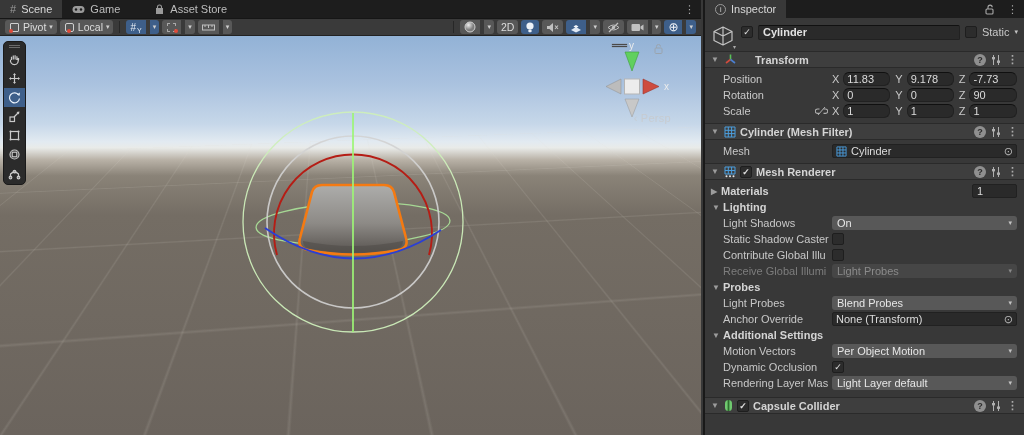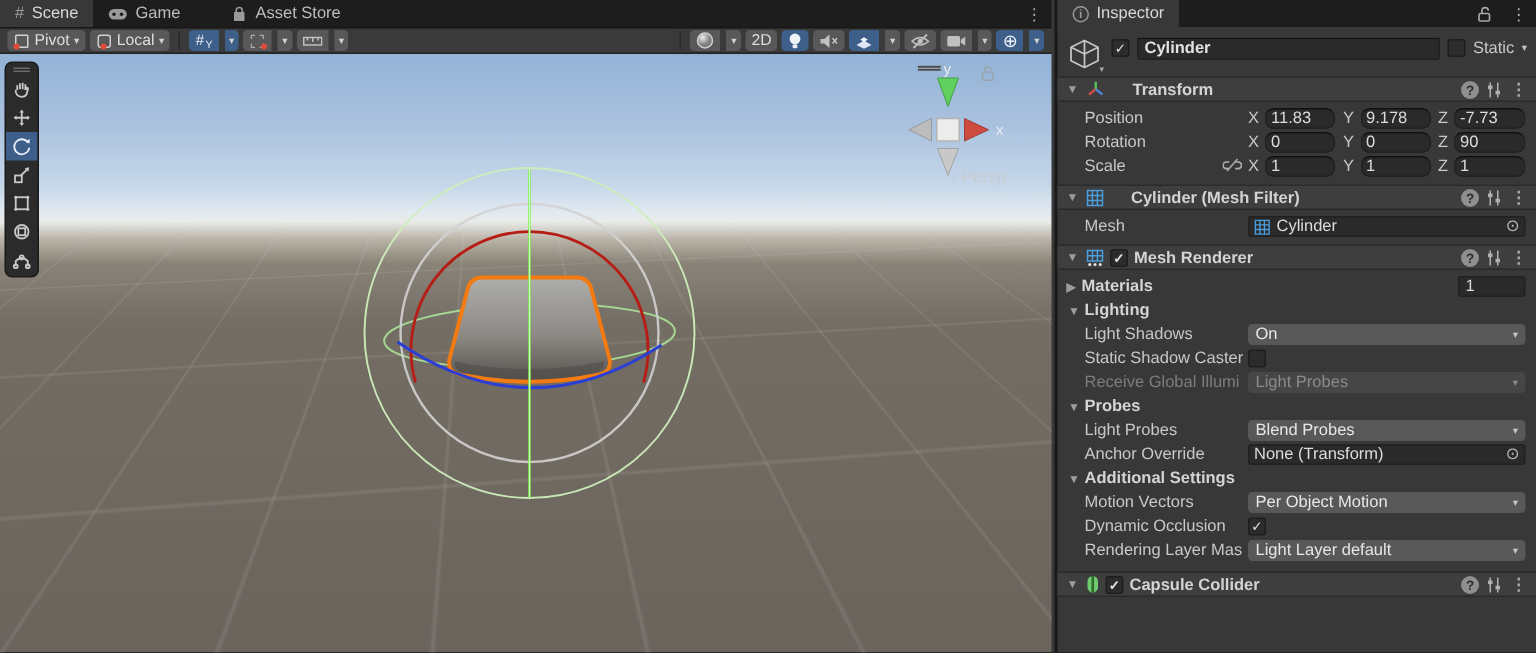--- a/index.html
+++ b/index.html
@@ -426,21 +426,21 @@
         <span class="axgrp">
             <span class="lbl">Y</span>
             <span class="axfield">0</span>
           </span>
         <span class="axgrp">
             <span class="lbl">Z</span>
             <span class="axfield">90</span>
           </span>
       </div>
       <div class="irow">
-        <span class="ilabel" style="display:flex;">
+        <span class="ilabel" style="display:flex;align-items:center">
             <span>Scale</span>
           <svg class="link-ico" width="13" height="10" viewBox="0 0 13 10">
               <path d="M4.5 3 L2.5 3 a2.2 2.2 0 0 0 0 4.4 L4.5 7.4 M8.5 3 L10.5 3 a2.2 2.2 0 0 1 0 4.4 L8.5 7.4" fill="none" stroke="#b0b0b0" stroke-width="1.1"></path>
               <path d="M3 9 L10 1" stroke="#b0b0b0" stroke-width="1"></path>
             </svg>
         </span>
         <span class="axgrp">
             <span class="lbl">X</span>
             <span class="axfield">1</span>
           </span>
@@ -453,21 +453,21 @@
             <span class="axfield">1</span>
           </span>
       </div>
     </div>
 
     <div class="ihead">
       <span class="fold">▼</span>
       <svg width="12" height="12" viewBox="0 0 12 12">
           <path d="M1 1 h10 v10 h-10z M1 4.3 h10 M1 7.6 h10 M4.3 1 v10 M7.6 1 v10" fill="none" stroke="#4a9ede" stroke-width="1"></path>
         </svg>
-      <span style="margin-left:14px">Cylinder (Mesh Filter)</span>
+      <span style="">Cylinder (Mesh Filter)</span>
       <span class="spacer"></span>
       <span class="qicon">?</span>
       <svg class="presvg" width="12" height="12" viewBox="0 0 12 12">
           <path d="M3.5 1 v10 M8.5 1 v10" stroke="#b0b0b0"></path>
           <rect x="2" y="3" width="3" height="2.4" fill="#b0b0b0"></rect>
           <rect x="7" y="6.5" width="3" height="2.4" fill="#b0b0b0"></rect>
         </svg>
       <span class="kebab" style="padding:0 1px">⋮</span>
     </div>
     <div class="ibody">
@@ -519,20 +519,24 @@
         <span class="idrop" style="flex:1">
             <span>On</span>
             <span class="arr">▾</span>
           </span>
       </div>
       <div class="irow">
         <span class="ilabel">Static Shadow Caster</span>
         <span class="chk"></span>
       </div>
       <div class="irow">
+        <span class="ilabel">Contribute Global Illu</span>
+        <span class="chk"></span>
+      </div>
+      <div class="irow">
         <span class="ilabel dim">Receive Global Illumi</span>
         <span class="idrop dis" style="flex:1">
             <span>Light Probes</span>
             <span class="arr">▾</span>
           </span>
       </div>
       <div class="ifold">
           <span class="fold">▼</span>
           <span>Probes</span>
         </div>

